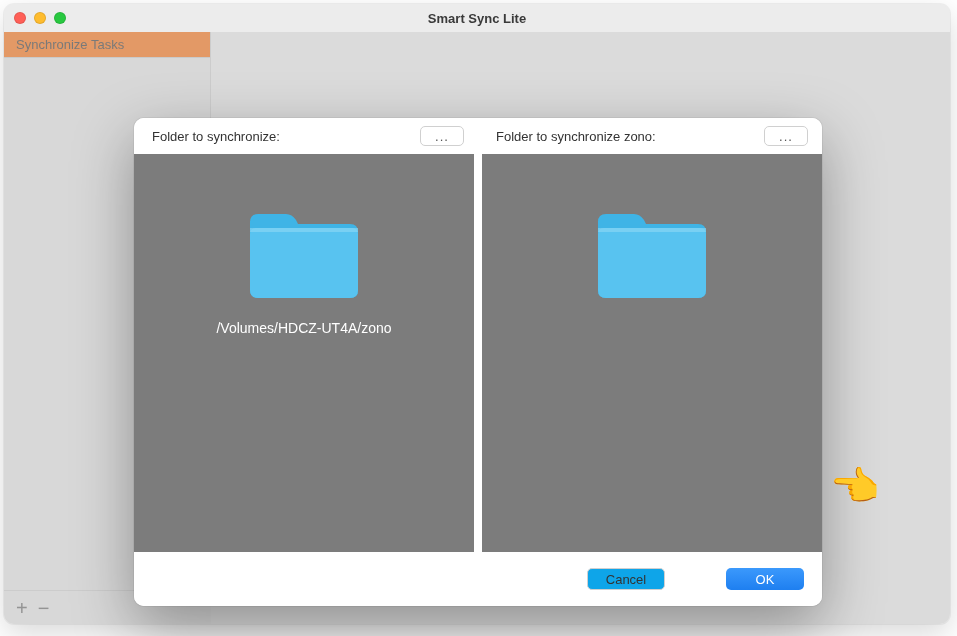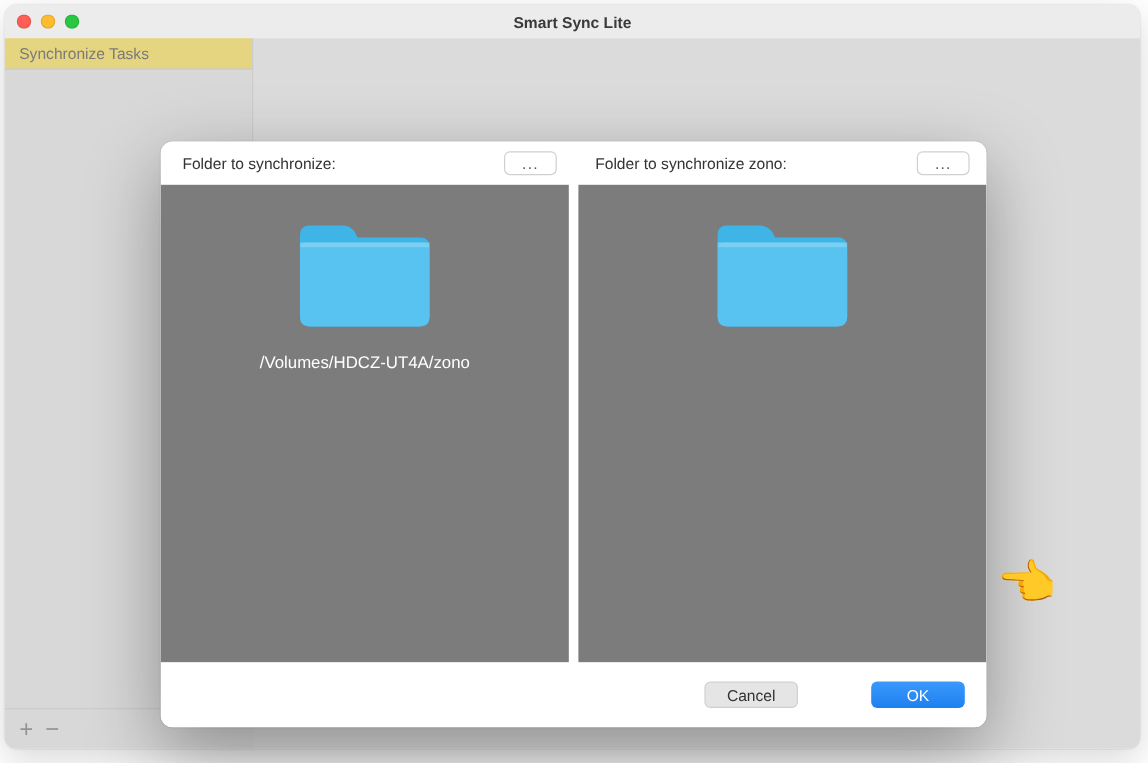--- a/index.html
+++ b/index.html
@@ -64,21 +64,21 @@
     .sidebar {
       width: 207px;
       background: #e5e5e5;
       border-right: 1px solid #d0d0d0;
       position: relative;
     }
     .sidebar-item {
       padding: 5px 12px;
       font-size: 13px;
       color: #3a3a3a;
-      background: #fde047;
+      background: #f97316;
       border-bottom: 1px solid #cccccc;
     }
     .main-area {
       flex: 1;
       background: #ececec;
     }
     .bottom-toolbar {
       position: absolute;
       bottom: 0;
       left: 0;
@@ -158,21 +158,21 @@
       padding: 0;
       background: #ffffff;
     }
     .folder-panel {
       flex: 1;
       background: #7c7c7c;
       display: flex;
       flex-direction: column;
       align-items: center;
       justify-content: flex-start;
-      padding-top: 28px;
+      padding-top: 54px;
     }
     .folder-icon-wrap {
       width: 116px;
       height: 94px;
       position: relative;
       margin-bottom: 18px;
     }
     .folder-path {
       color: #ffffff;
       font-size: 14px;
@@ -192,21 +192,21 @@
       height: 22px;
       border-radius: 5px;
       font-size: 13px;
       display: flex;
       align-items: center;
       justify-content: center;
       cursor: pointer;
       user-select: none;
     }
     .btn-cancel {
-      background: #e5e5e5;
+      background: #0ea5e9;
       border: 1px solid #d0d0d0;
       color: #333;
     }
     .btn-ok {
       background: linear-gradient(to bottom, #3b99fc, #1e7ff0);
       color: #ffffff;
       border: none;
       font-weight: 400;
       margin-left: 47px;
     }

